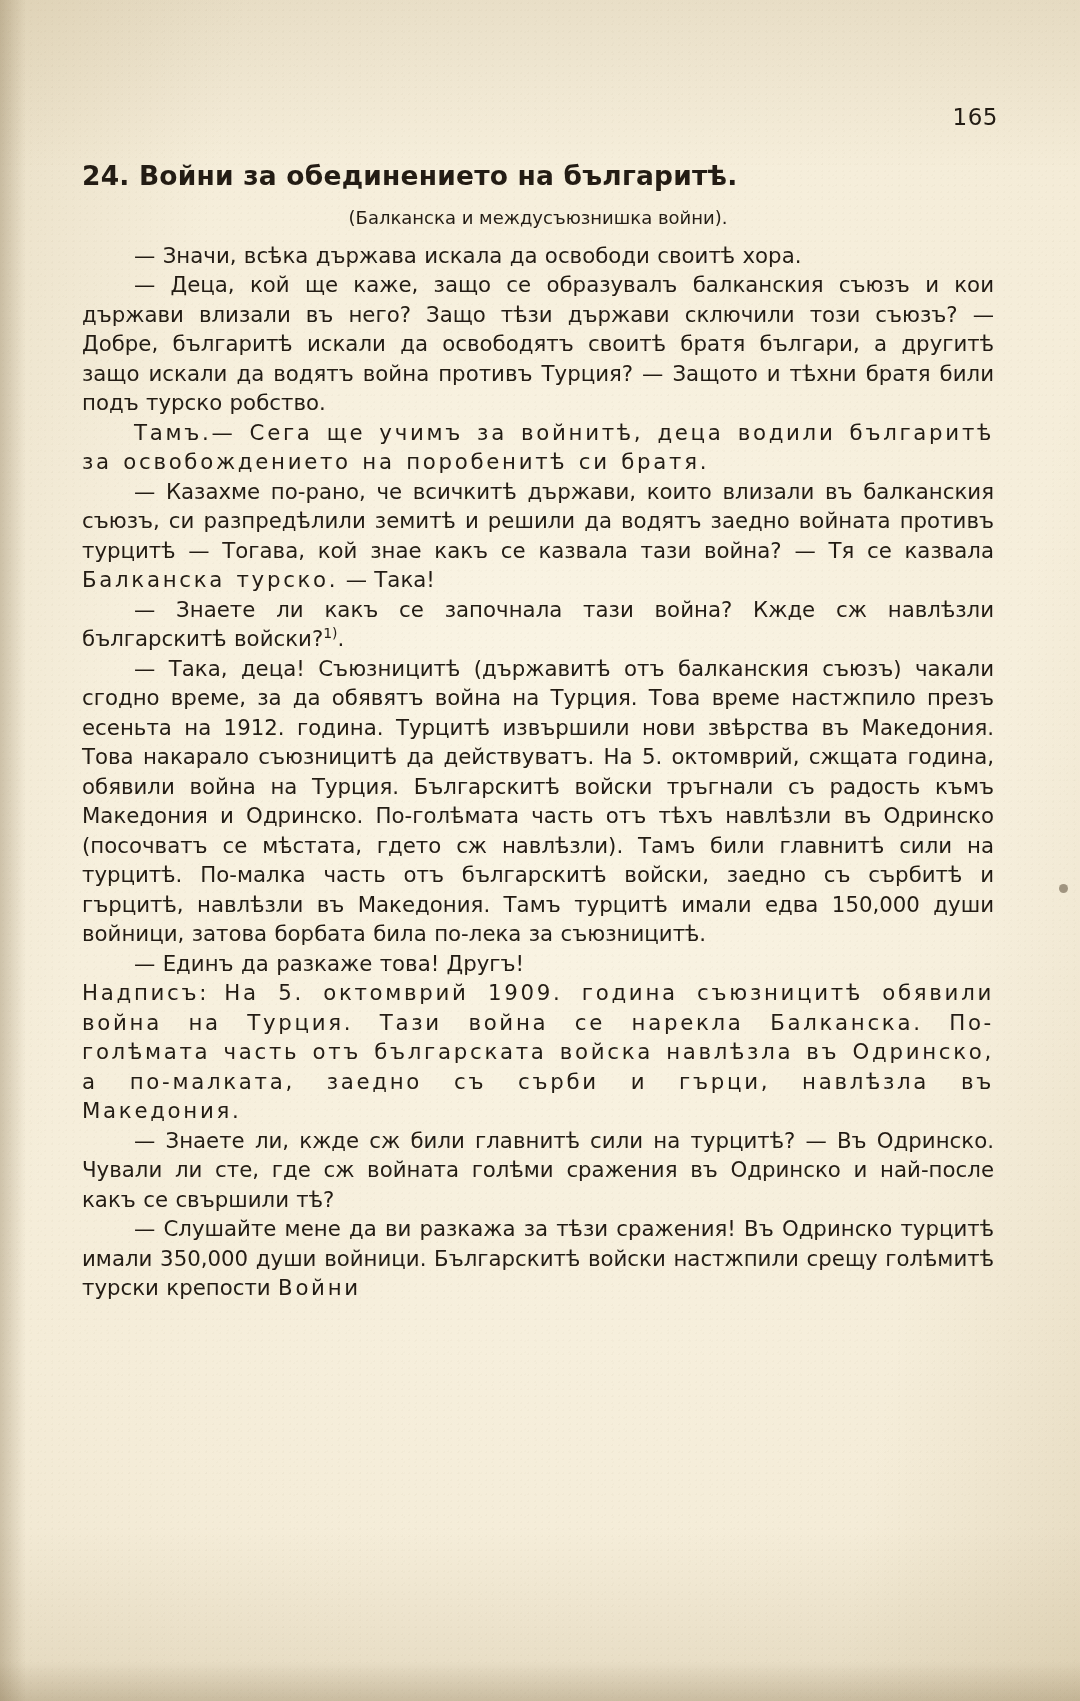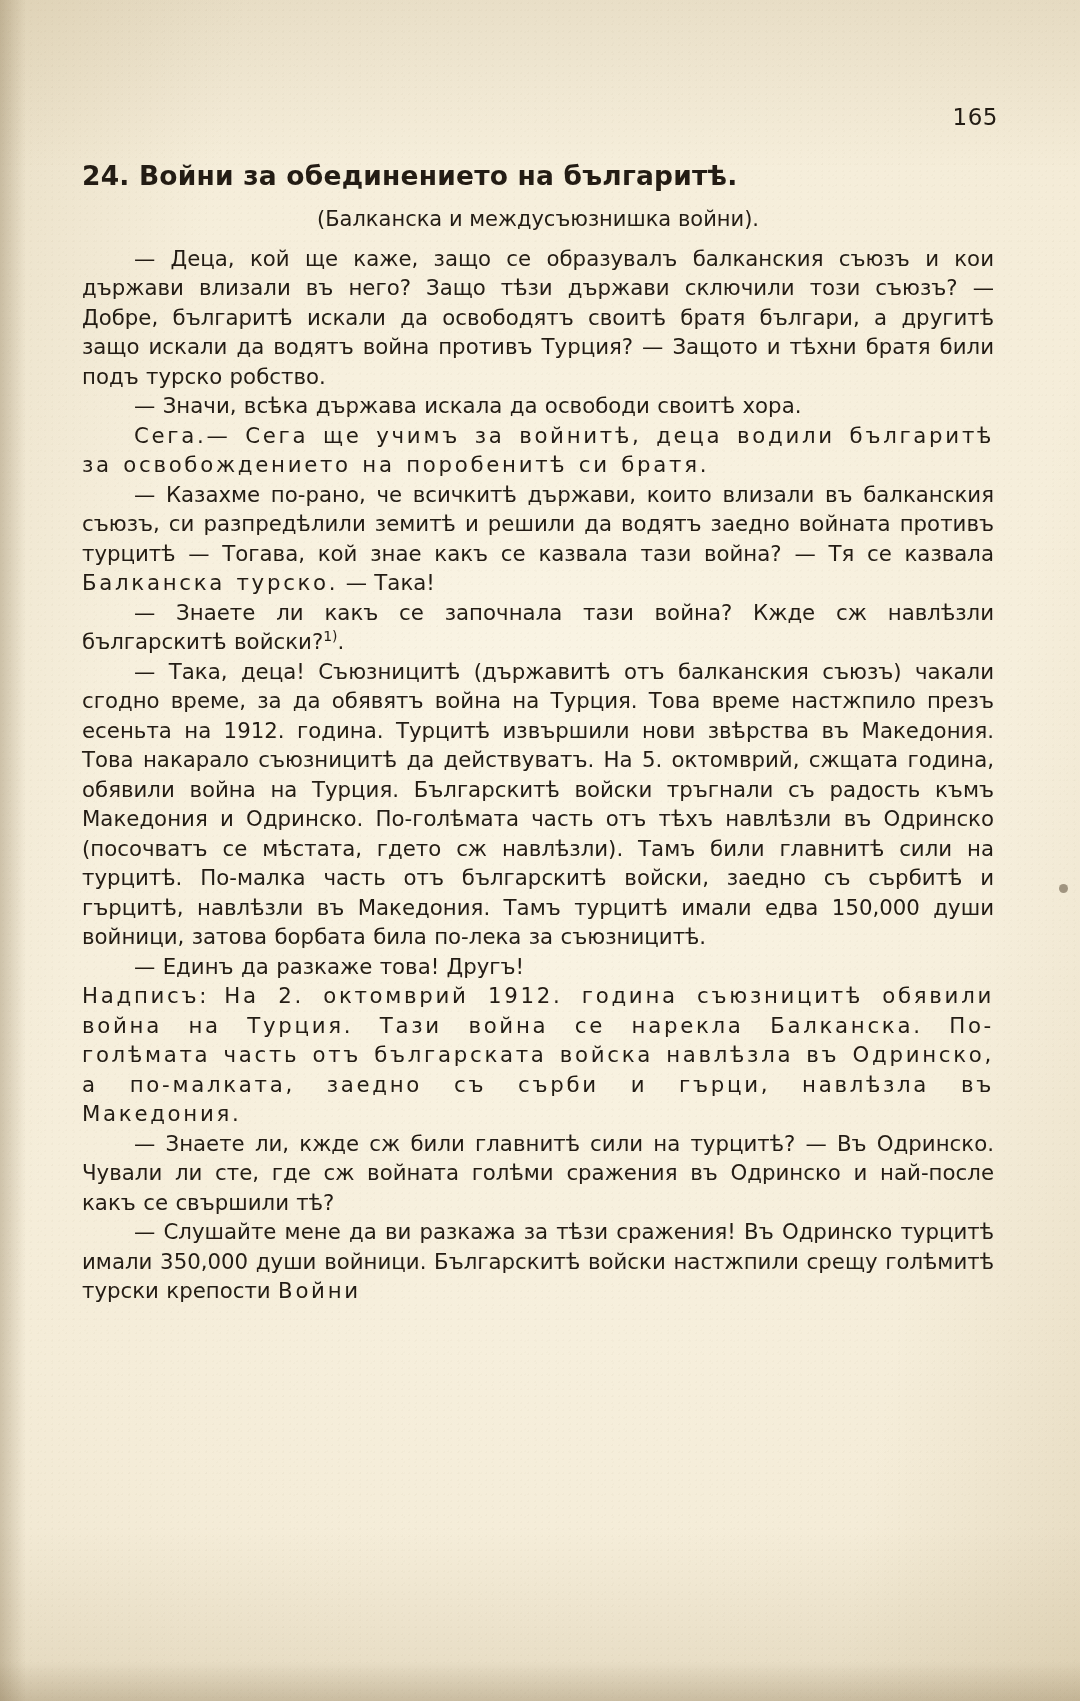--- a/index.html
+++ b/index.html
@@ -58,21 +58,21 @@
   }
   h1.chapter-title {
     font-size: 26.5px;
     font-weight: bold;
     margin: 0;
     padding: 0 0 2px 0;
     letter-spacing: .2px;
   }
   .subtitle {
     text-align: center;
-    font-size: 21px;
+    font-size: 18px;
     margin-top: 14px;
     margin-bottom: 13px;
   }
   p.para {
     margin: 0;
     font-size: 21.3px;
     line-height: 1.385;
     text-align: justify;
     text-indent: 52px;
     word-spacing: 0.6px;
@@ -144,33 +144,33 @@
 
 <div class="content">
 
   <div class="page-number">165</div>
 
   <div class="main-col">
 
     <h1 class="chapter-title">24. Войни за обединението на българитѣ.</h1>
     <div class="subtitle">(Балканска и междусъюзнишка войни).</div>
 
+    <p class="para">— Значи, всѣка държава искала да освободи своитѣ хора.</p>
     <p class="para">— Деца, кой ще каже, защо се образувалъ балканския съюзъ и кои държави влизали въ него? Защо тѣзи държави сключили този съюзъ? — Добре, българитѣ искали да освободятъ своитѣ братя българи, а другитѣ защо искали да водятъ война противъ Турция? — Защото и тѣхни братя били подъ турско робство.</p>
-    <p class="para">— Значи, всѣка държава искала да освободи своитѣ хора.</p>
 
-    <p class="para"><span class="spaced">Сега.</span><span class="spaced">— Сега ще учимъ за войнитѣ, деца водили българитѣ за освобождението на поробенитѣ си братя.</span></p>
+    <p class="para"><span class="spaced">Тамъ.</span><span class="spaced">— Сега ще учимъ за войнитѣ, деца водили българитѣ за освобождението на поробенитѣ си братя.</span></p>
 
     <p class="para"><span>— Казахме по-рано, че всичкитѣ държави, които влизали въ балканския съюзъ, си разпредѣлили земитѣ и решили да водятъ заедно войната противъ турцитѣ — Тогава, кой знае какъ се казвала тази война? — Тя се казвала </span><span class="spaced">Балканска турско.</span><span> — Така!</span></p>
 
     <p class="para"><span>— Знаете ли какъ се започнала тази война? Кжде сж навлѣзли българскитѣ войски?</span><span class="sup">1)</span>.</p>
 
     <p class="para">— Така, деца! Съюзницитѣ (държавитѣ отъ балканския съюзъ) чакали сгодно време, за да обявятъ война на Турция. Това време настжпило презъ есеньта на 1912. година. Турцитѣ извършили нови звѣрства въ Македония. Това накарало съюзницитѣ да действуватъ. На 5. октомврий, сжщата година, обявили война на Турция. Българскитѣ войски тръгнали съ радость къмъ Македония и Одринско. По-голѣмата часть отъ тѣхъ навлѣзли въ Одринско (посочватъ се мѣстата, гдето сж навлѣзли). Тамъ били главнитѣ сили на турцитѣ. По-малка часть отъ българскитѣ войски, заедно съ сърбитѣ и гърцитѣ, навлѣзли въ Македония. Тамъ турцитѣ имали едва 150,000 души войници, затова борбата била по-лека за съюзницитѣ.</p>
     <p class="para">— Единъ да разкаже това! Другъ!</p>
 
-    <p class="para noindent"><span class="spaced">Надписъ:</span> <span class="spaced">На 2. октомврий 1912. година съюзницитѣ обявили война на Турция. Тази война се нарекла Балканска. По-голѣмата часть отъ българската войска навлѣзла въ Одринско, а по-малката, заедно съ сърби и гърци, навлѣзла въ Македония.</span></p>
+    <p class="para noindent"><span class="spaced">Надписъ:</span> <span class="spaced">На 5. октомврий 1909. година съюзницитѣ обявили война на Турция. Тази война се нарекла Балканска. По-голѣмата часть отъ българската войска навлѣзла въ Одринско, а по-малката, заедно съ сърби и гърци, навлѣзла въ Македония.</span></p>
 
     <p class="para">— Знаете ли, кжде сж били главнитѣ сили на турцитѣ? — Въ Одринско. Чували ли сте, где сж войната голѣми сражения въ Одринско и най-после какъ се свършили тѣ?</p>
 
     <p class="para"><span>— Слушайте мене да ви разкажа за тѣзи сражения! Въ Одринско турцитѣ имали 350,000 души войници. Българскитѣ войски настжпили срещу голѣмитѣ турски крепости </span><span class="spaced">Войни</span></p>
 
   </div>
 
 
   <div class="edge-mark"></div>
 

